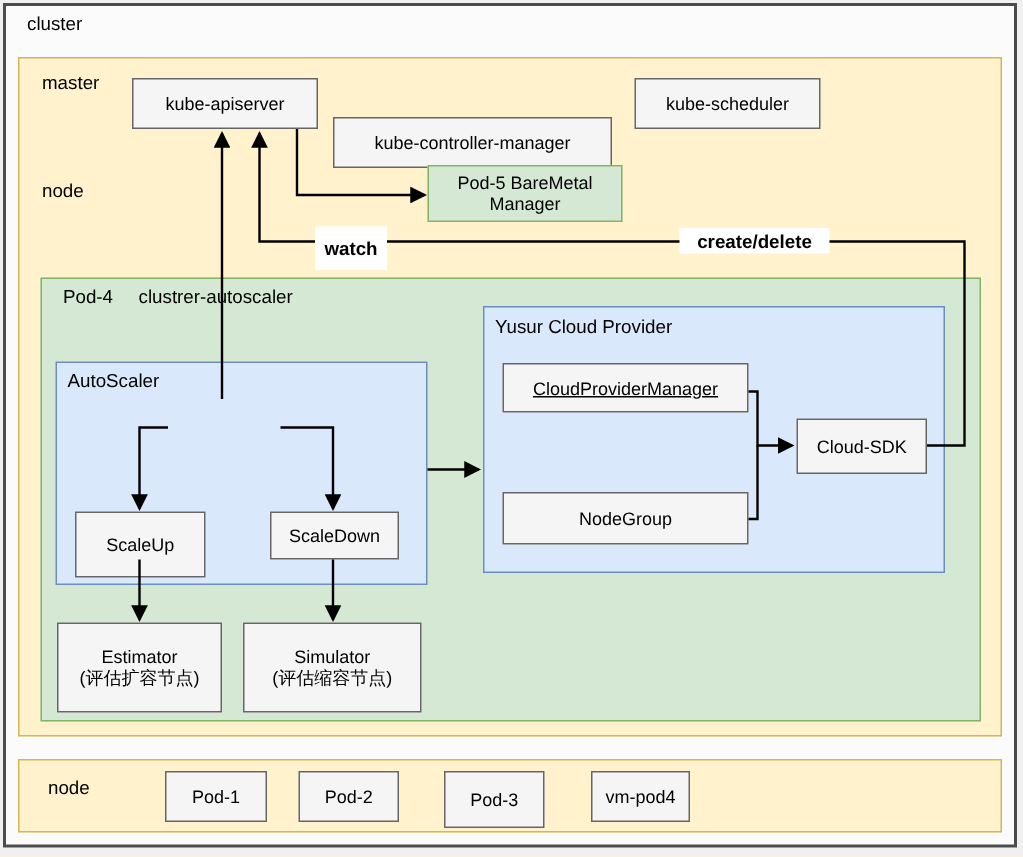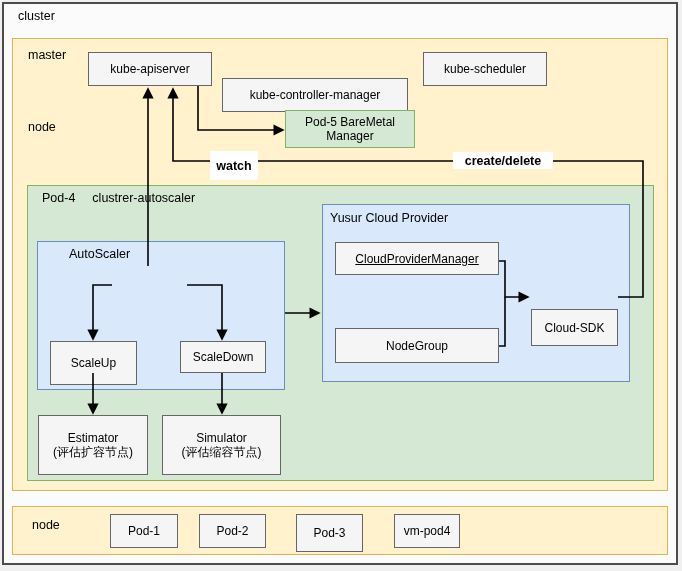--- a/index.html
+++ b/index.html
@@ -57,21 +57,21 @@
     <span>Manager</span>
   </div>
 
   <div class="zone zone-green" style="left:27px;top:185px;width:627px;height:296px;"></div>
   <div class="zone-label pod4-title" style="left:42px;top:191px;">
     <span>Pod-4</span>
     <span>clustrer-autoscaler</span>
   </div>
 
   <div class="zone zone-blue" style="left:37px;top:241px;width:248px;height:149px;"></div>
-  <div class="zone-label" style="left:45px;top:247px;margin-left:24px;">AutoScaler</div>
+  <div class="zone-label" style="left:45px;top:247px;">AutoScaler</div>
 
   <div class="nbox" style="left:50px;top:341px;width:87px;height:44px;">
     <span>ScaleUp</span>
   </div>
   <div class="nbox" style="left:38px;top:415px;width:110px;height:60px;">
     <span>Estimator</span>
     <span>(评估扩容节点)</span>
   </div>
 
   <div class="nbox" style="left:180px;top:341px;width:86px;height:32px;">
@@ -84,21 +84,21 @@
 
   <div class="zone zone-blue" style="left:322px;top:204px;width:308px;height:178px;"></div>
   <div class="zone-label" style="left:330px;top:211px;">Yusur Cloud Provider</div>
 
   <div class="nbox" style="left:335px;top:242px;width:164px;height:33px;text-decoration:underline;">
     <span>CloudProviderManager</span>
   </div>
   <div class="nbox" style="left:335px;top:328px;width:164px;height:35px;">
     <span>NodeGroup</span>
   </div>
-  <div class="nbox" style="left:531px;top:279px;width:87px;height:37px;margin-top:30px;">
+  <div class="nbox" style="left:531px;top:279px;width:87px;height:37px;">
     <span>Cloud-SDK</span>
   </div>
 
   <div class="zone zone-yellow" style="left:12px;top:506px;width:656px;height:49px;"></div>
   <div class="zone-label" style="left:32px;top:518px;">node</div>
   <div class="nbox" style="left:110px;top:514px;width:68px;height:34px;">
     <span>Pod-1</span>
   </div>
   <div class="nbox" style="left:199px;top:514px;width:67px;height:34px;">
     <span>Pod-2</span>

